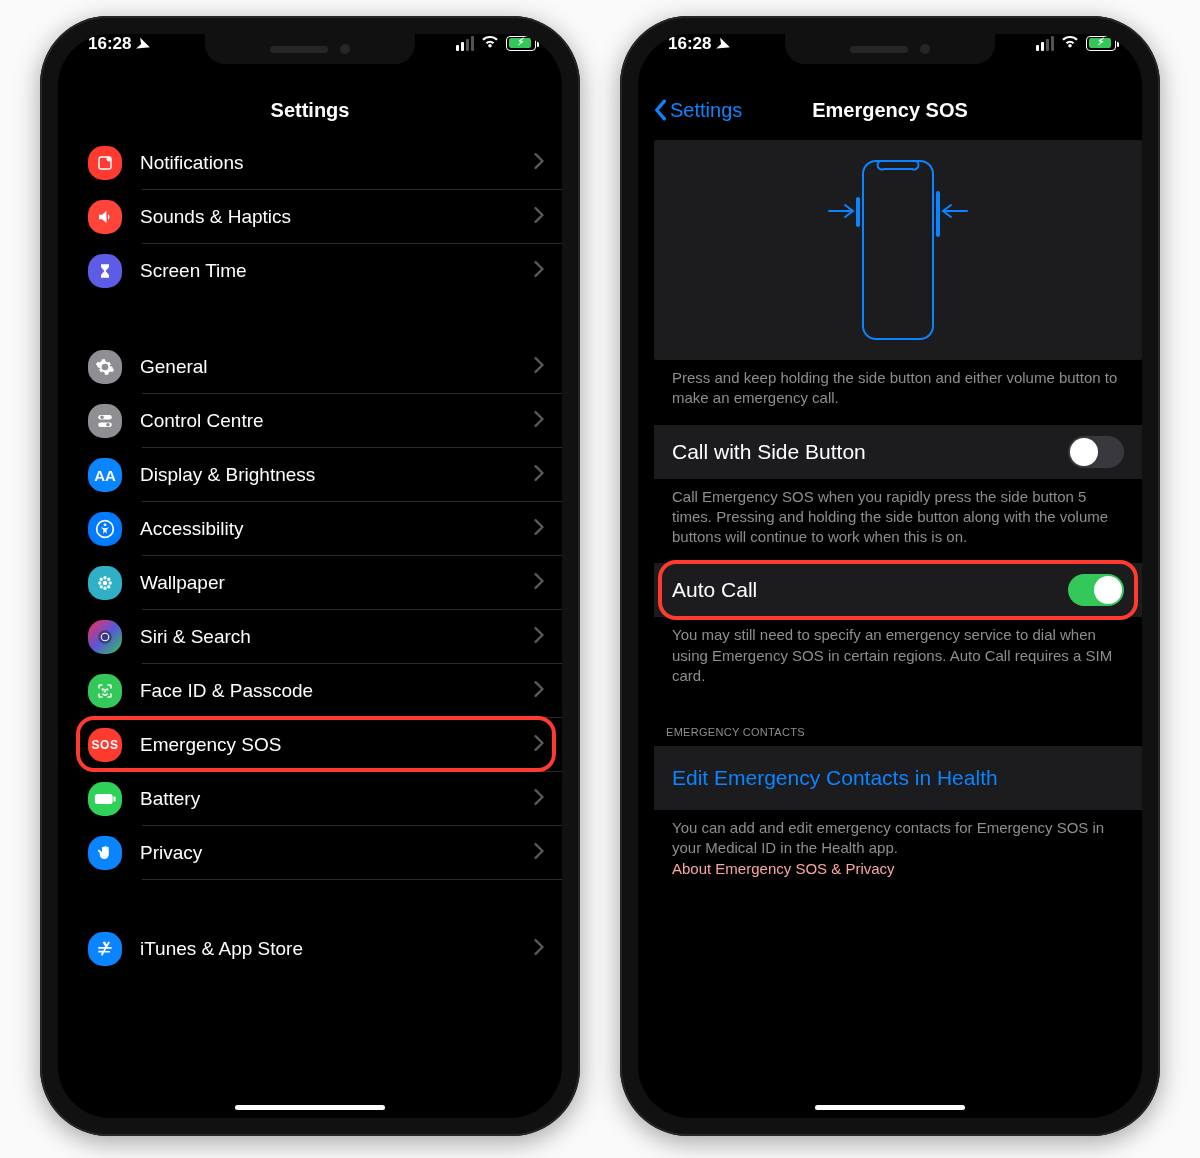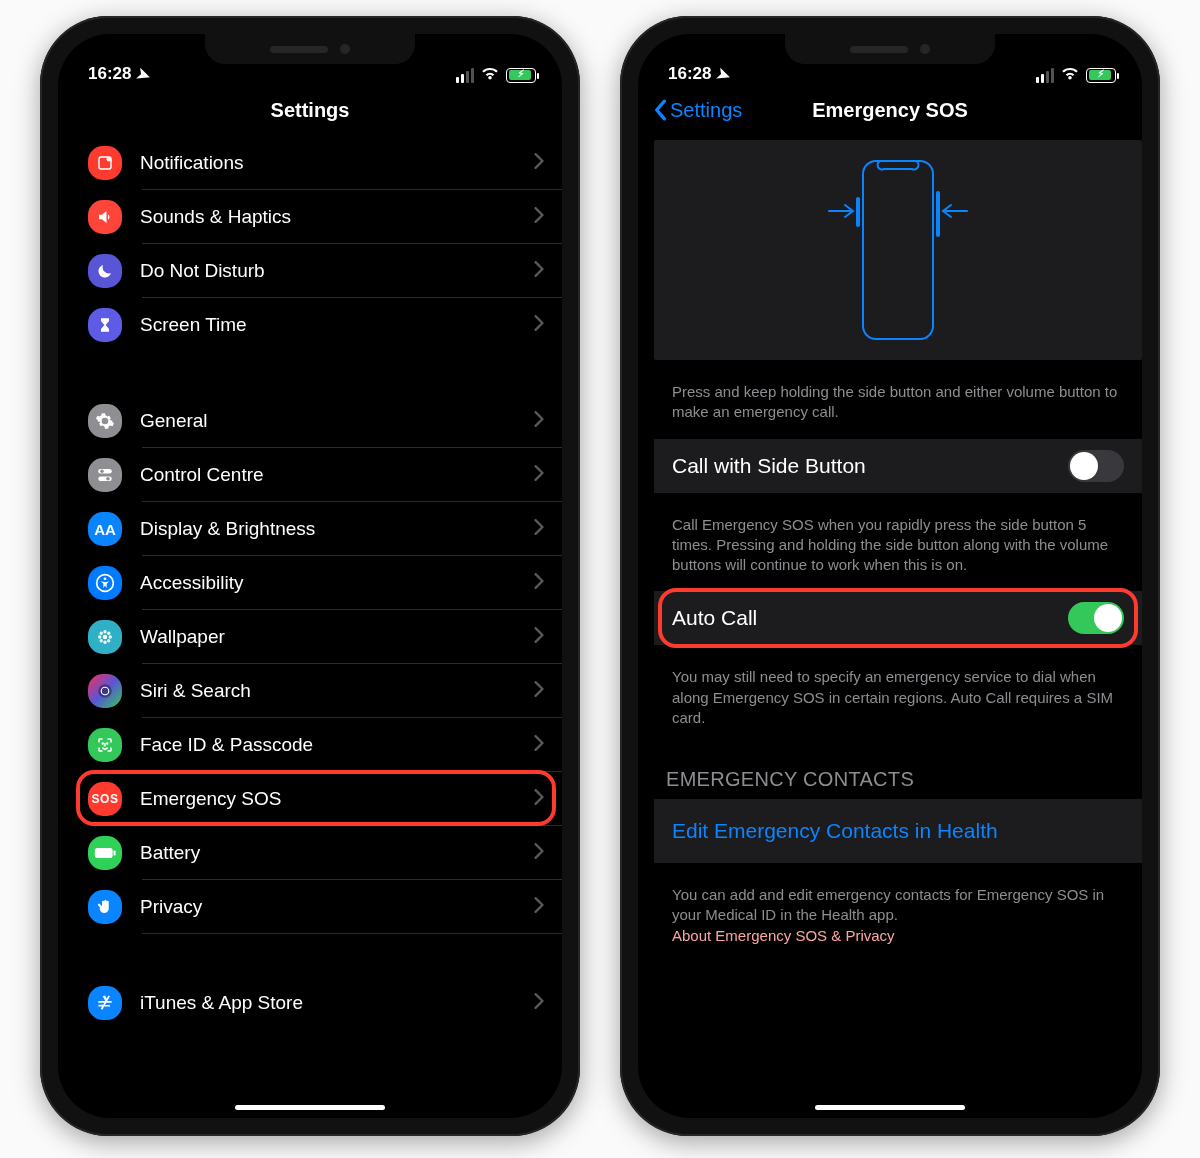--- a/index.html
+++ b/index.html
@@ -54,21 +54,21 @@
     margin-right:12px;
   }
   .notch::after {
     content:"";
     width:10px;height:10px;border-radius:50%;background:#262626;
   }
   
   .status {
     height: 50px;
     display: flex;
-    align-items: flex-end;
+    align-items: flex-start;
     justify-content: space-between;
     padding: 0 26px 0 30px;
     color: #fff;
     font-size: 17px;
     font-weight: 600;
   }
   .status .left { display: flex; align-items: center; gap: 6px; }
   .status .right { display: flex; align-items: center; gap: 6px; }
   .loc-arrow {
     display:inline-block;transform:rotate(20deg);font-size:16px;
@@ -150,25 +150,25 @@
   }
 
   
   .hero {
     height: 220px; background:#1c1c1e; border-radius:2px;
     display:flex;align-items:center;justify-content:center;
     margin-top:4px;
   }
   .hero svg{color:#0a84ff}
   .footer-text{
-    font-size:15px;color:#8d8d92;padding:22px 18px 16px;line-height:1.35;
+    font-size:15px;color:#8d8d92;padding:8px 18px 16px;line-height:1.35;
   }
   .footer-text a{color:#fca5a5;text-decoration:none}
   .section-header{
-    font-size:20px;color:#8d8d92;padding:24px 12px 8px;letter-spacing:.3px;text-transform:uppercase;
+    font-size:11px;color:#8d8d92;padding:24px 12px 8px;letter-spacing:.3px;text-transform:uppercase;
   }
   .cell {
     background:#1c1c1e;display:flex;align-items:center;justify-content:space-between;
     padding:0 18px;height:54px;font-size:21px;
   }
   .cell.link{color:#0a84ff;height:64px}
   .switch{
     width:56px;height:32px;border-radius:16px;position:relative;flex:none;
   }
   .switch i{position:absolute;top:2px;width:28px;height:28px;border-radius:50%;background:#fff;}
@@ -236,32 +236,20 @@
                   </svg></span>
               <div class="sep"></div>
             </div>
             <div class="row">
               <div class="icon bg-red2">
                 <svg width="18" height="18" viewBox="0 0 24 24" fill="#fff">
                     <path d="M4 9v6h4l6 5V4l-6 5H4zm14 3a4 4 0 0 0-2-3.5v7A4 4 0 0 0 18 12z"></path>
                   </svg>
               </div>
               <div class="label">Sounds &amp; Haptics</div>
-              <span class="chev"><svg viewBox="0 0 8 14">
-                    <path d="M1 1l6 6-6 6" stroke="currentColor" stroke-width="2" fill="none" stroke-linecap="round"></path>
-                  </svg></span>
-              <div class="sep"></div>
-            </div>
-            <div class="row">
-              <div class="icon bg-moon">
-                <svg width="18" height="18" viewBox="0 0 24 24" fill="#fff">
-                    <path d="M20 14.5A8 8 0 0 1 9.5 4 8.5 8.5 0 1 0 20 14.5z"></path>
-                  </svg>
-              </div>
-              <div class="label">Do Not Disturb</div>
               <span class="chev"><svg viewBox="0 0 8 14">
                     <path d="M1 1l6 6-6 6" stroke="currentColor" stroke-width="2" fill="none" stroke-linecap="round"></path>
                   </svg></span>
               <div class="sep"></div>
             </div>
             <div class="row">
               <div class="icon bg-hour">
                 <svg width="16" height="18" viewBox="0 0 24 24" fill="#fff">
                     <path d="M6 2h12v4l-5 6 5 6v4H6v-4l5-6-5-6V2z"></path>
                   </svg>
@@ -498,21 +486,21 @@
 
         <div style="position:relative">
           <div class="cell">
             <span>Auto Call</span>
             <span class="switch on">
                 <i></i>
               </span>
           </div>
           <div class="callout" style="left:4px;right:4px;top:-3px;height:60px;"></div>
         </div>
-        <div class="footer-text">You may still need to specify an emergency service to dial when along Emergency SOS in certain regions. Auto Call requires a SIM card.</div>
+        <div class="footer-text">You may still need to specify an emergency service to dial when using Emergency SOS in certain regions. Auto Call requires a SIM card.</div>
 
         <div class="section-header">EMERGENCY CONTACTS</div>
 
         <div class="cell link">
           <span>Edit Emergency Contacts in Health</span>
         </div>
         <div class="footer-text">
           <span>You can add and edit emergency contacts for Emergency SOS in your Medical ID in the Health app.</span>
           <br>
           <a>About Emergency SOS &amp; Privacy</a>

